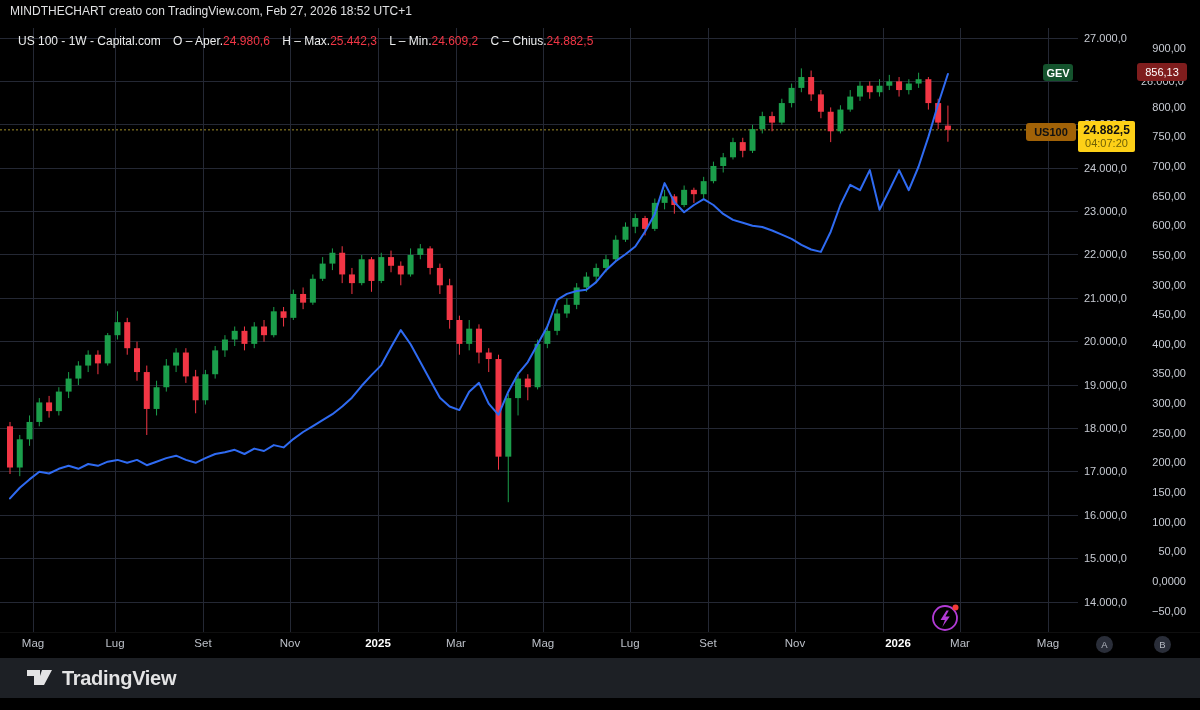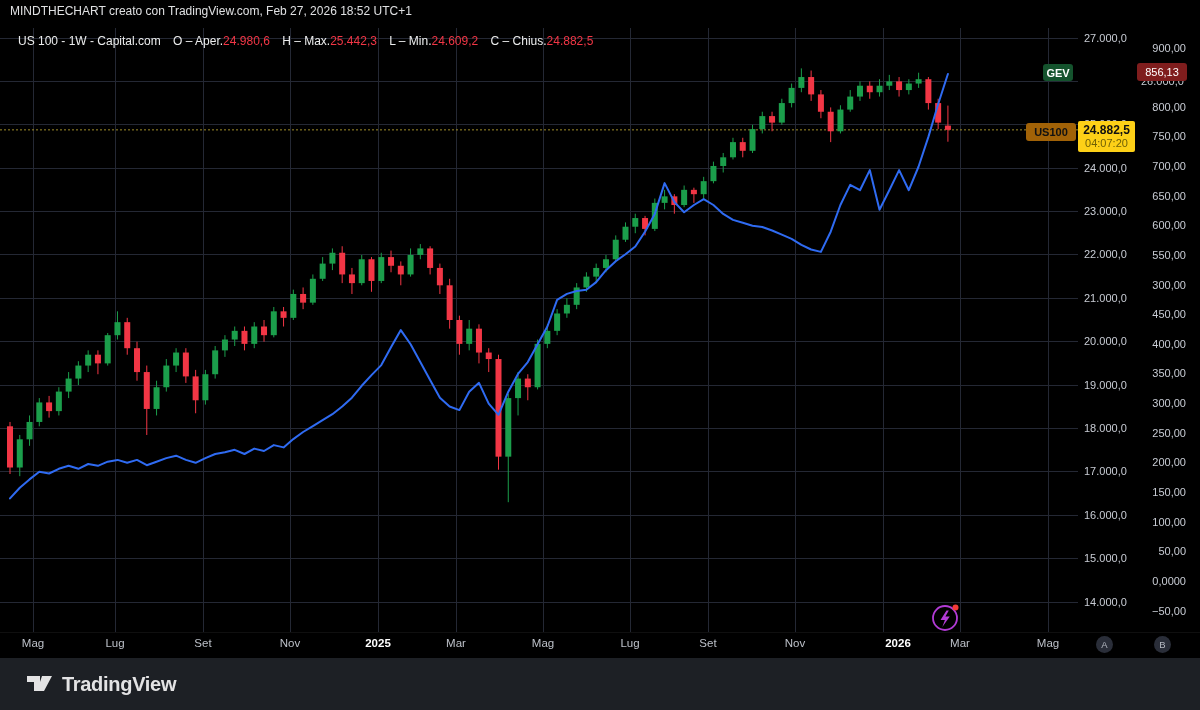--- a/index.html
+++ b/index.html
@@ -22,21 +22,21 @@
   #gev-tag{left:1043px;top:64px;width:30px;height:17px;background:#14532d;color:#fff;font-weight:bold;}
   #gev-price{left:1137px;top:63px;width:50px;height:18px;background:#7f1d1d;color:#fff;}
   #us100-tag{left:1026px;top:123px;width:50px;height:18px;background:#a16207;color:#111;font-weight:bold;}
   #us100-price{left:1078px;top:121px;width:57px;height:31px;background:#fdd017;border-radius:2px;
        display:flex;flex-direction:column;align-items:center;justify-content:center;z-index:6;}
   #us100-price .p{font-size:12px;font-weight:bold;color:#111;line-height:13px;}
   #us100-price .cd{font-size:11px;color:#6e5f05;line-height:12px;}
   #timeaxis{left:0;top:632px;width:1200px;height:26px;background:#000;border-top:1px solid rgba(255,255,255,0.06);}
   .scale-btn{position:absolute;top:636px;width:17px;height:17px;border-radius:50%;background:#2a2e39;
        color:#b5b9c2;font-size:9.5px;display:flex;align-items:center;justify-content:center;z-index:3;}
-  #footer{left:0;top:658px;width:1200px;height:52px;background:#1d2025;display:flex;align-items:center;}
+  #footer{left:0;top:658px;width:1200px;height:40px;background:#1d2025;display:flex;align-items:center;}
   #logo{display:flex;align-items:center;margin-left:26px;gap:9px;}
   #logo-text{font-size:20px;font-weight:bold;color:#e3e3e4;letter-spacing:-0.3px;}
   #events-icon{left:930px;top:602px;width:34px;height:32px;z-index:4;}
 </style>
 </head>
 <body>
 
 <div id="chart-wrap" class="abs">
 
   <svg id="chart-svg" width="1200" height="710">

